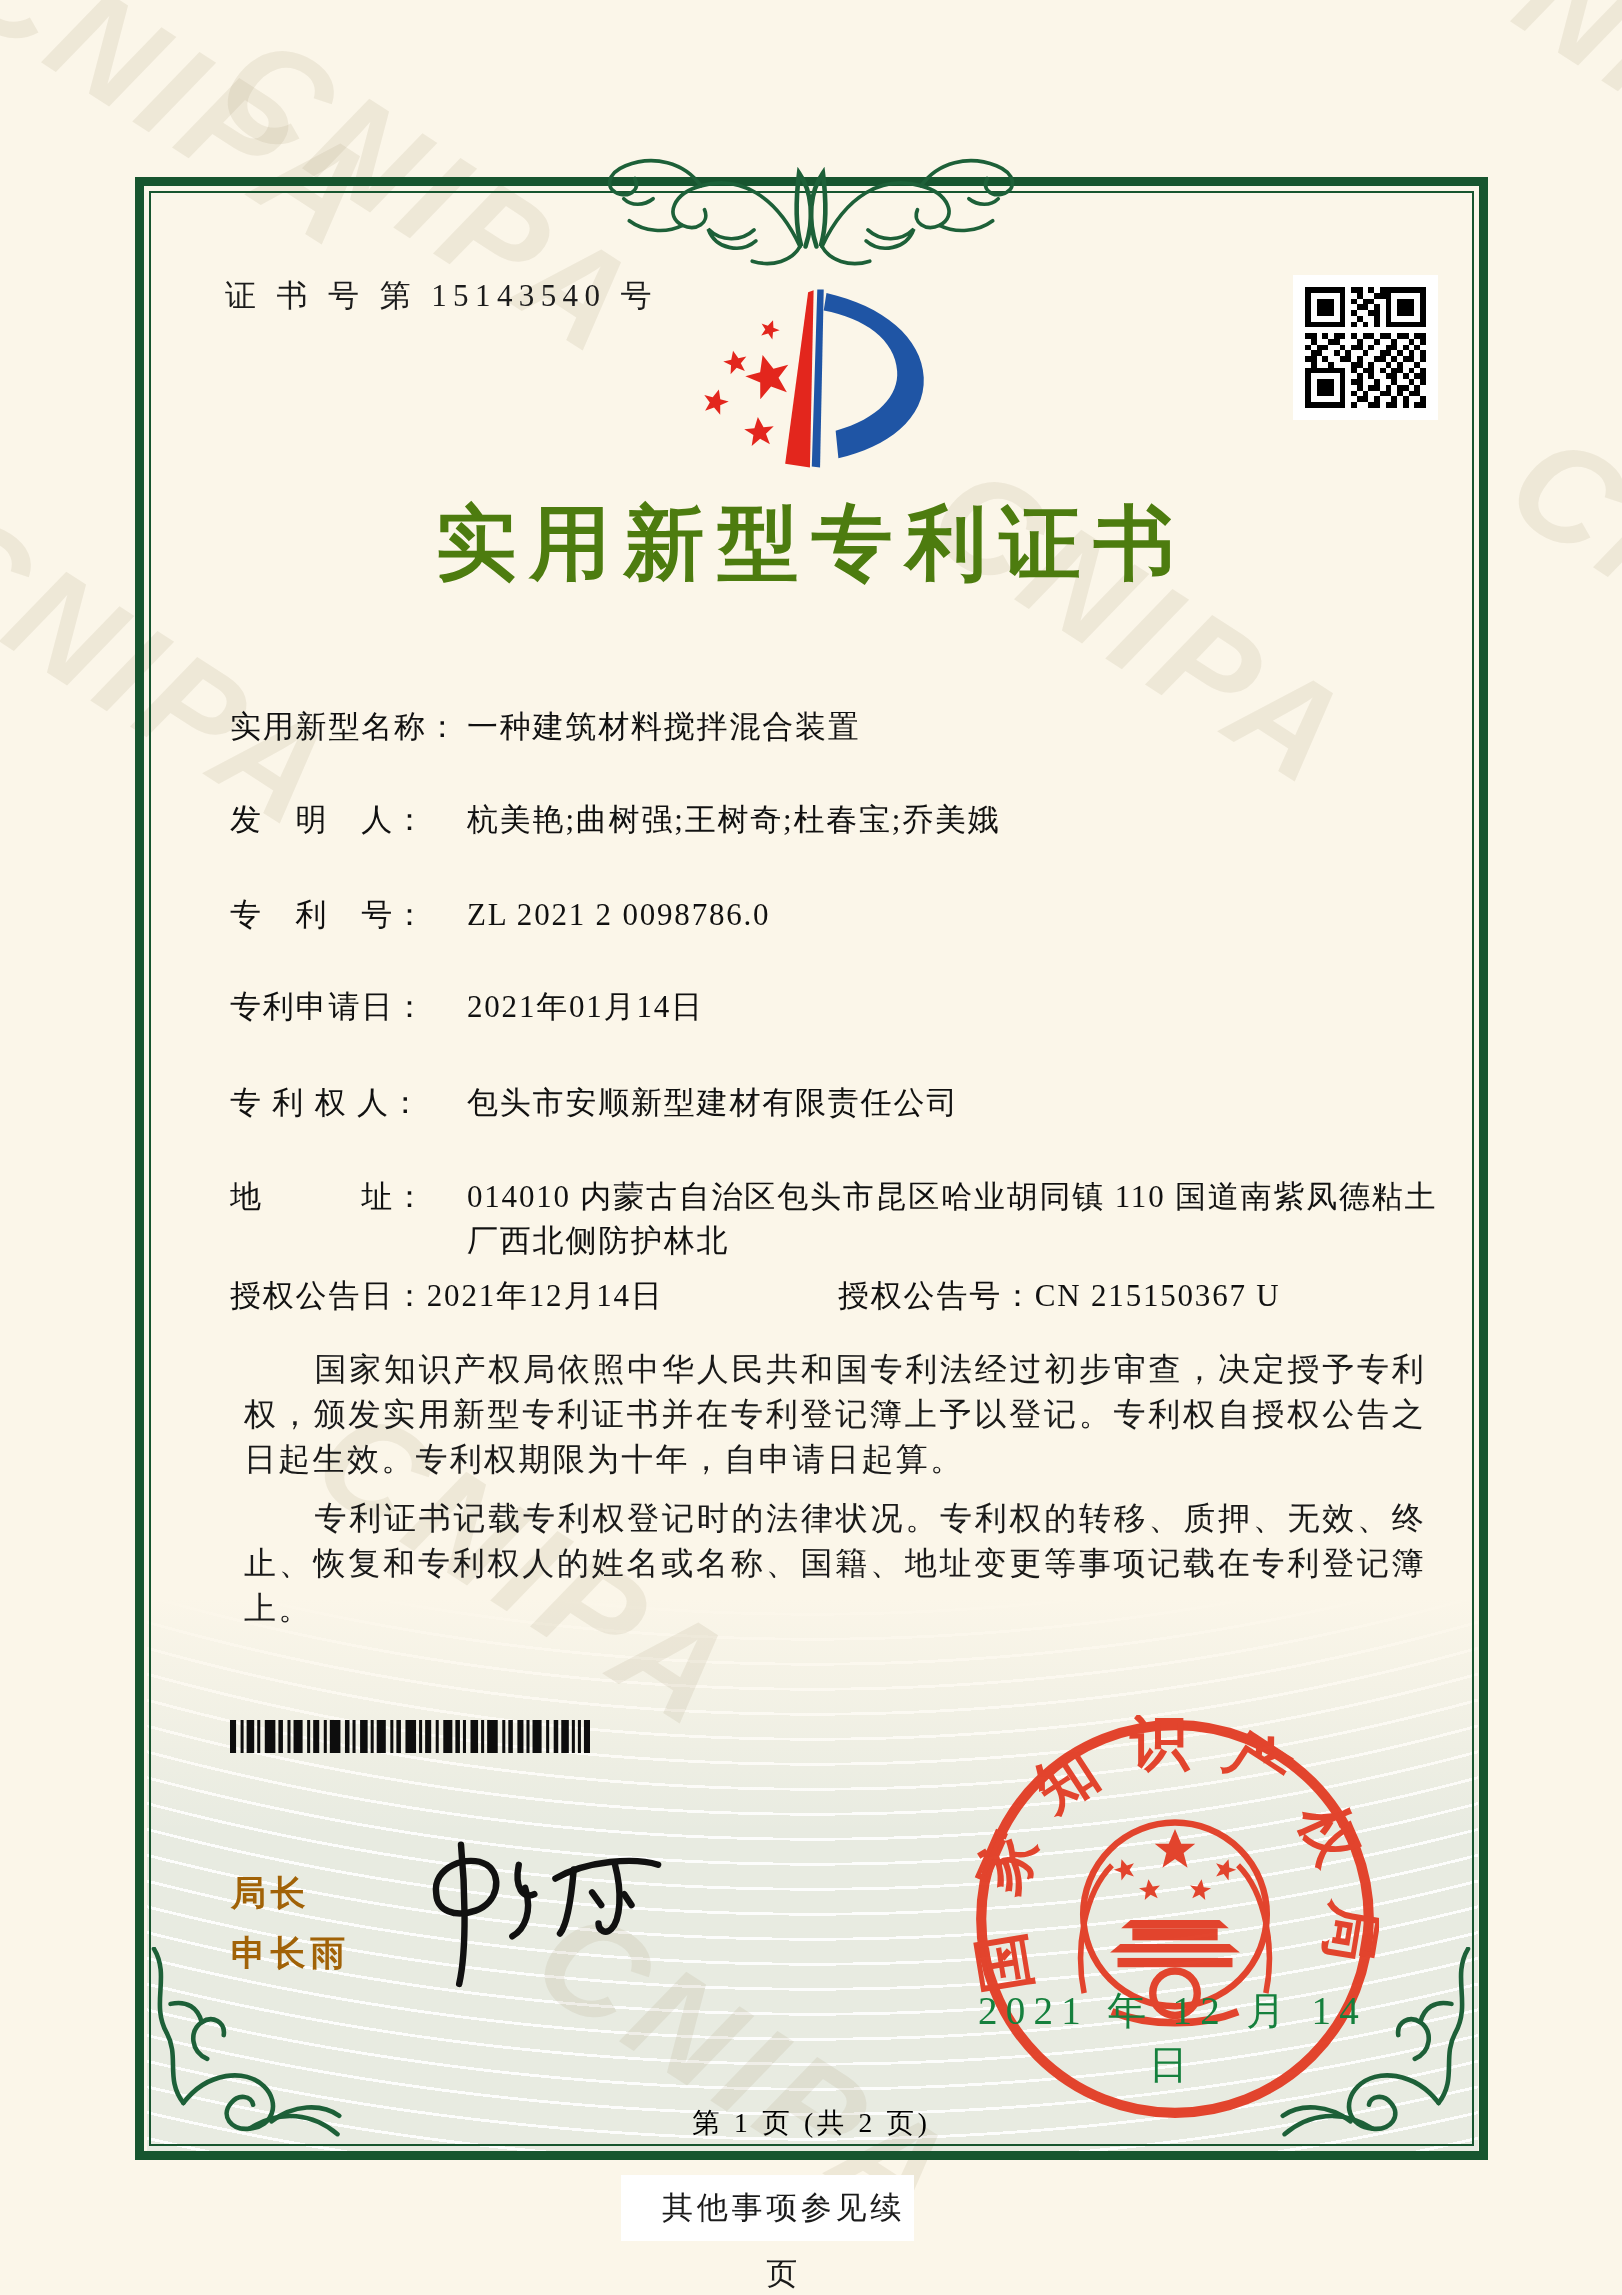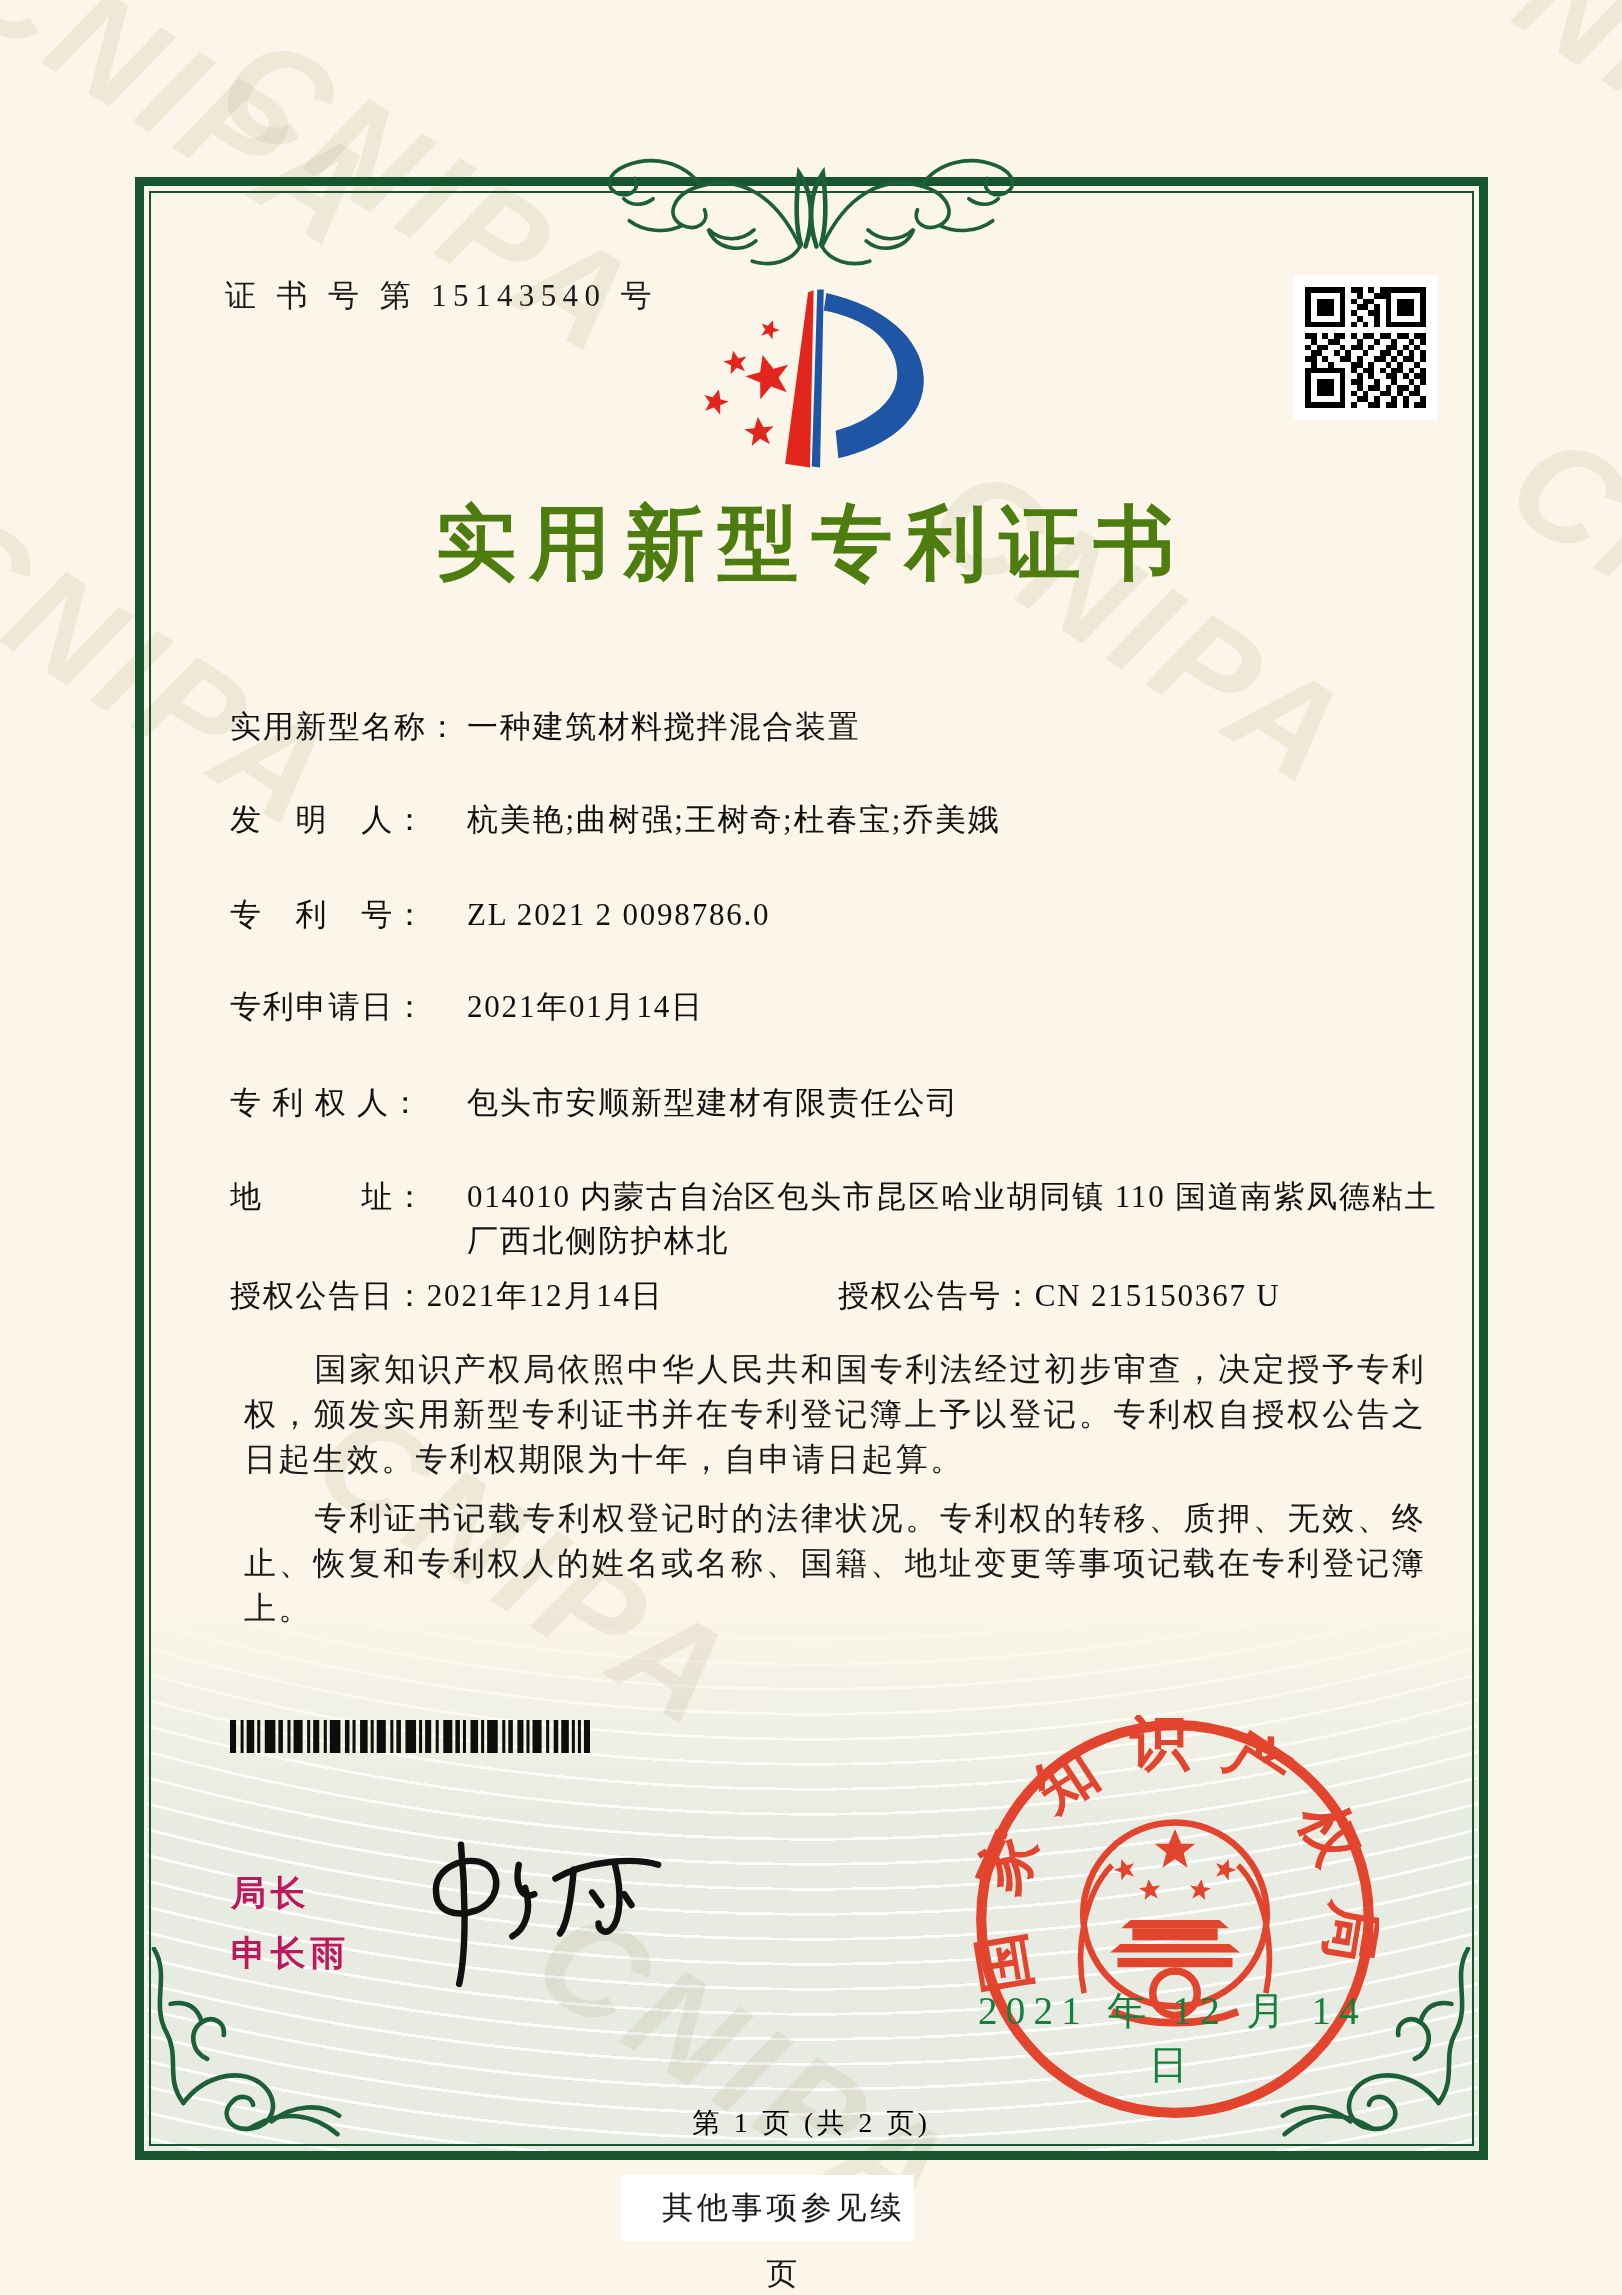--- a/index.html
+++ b/index.html
@@ -31,21 +31,21 @@
   .row{position:absolute;left:230px;width:1221px;font-size:31px;line-height:44px;}
   .flabel{display:inline-block;width:237px;letter-spacing:1.8px;vertical-align:top;}
   .fvalue{display:inline-block;width:972px;letter-spacing:1.8px;vertical-align:top;}
   .grant-pair{position:absolute;font-size:31px;letter-spacing:1.8px;white-space:nowrap;}
   .bodytext{position:absolute;left:230px;width:1210px;font-size:32px;line-height:45px;
             letter-spacing:2.3px;text-align:justify;color:#1a1a1a;}
   .bodytext .ind{text-indent:2.2em;margin:14px;}
   .qrbox{position:absolute;left:1293px;top:275px;width:145px;height:145px;background:#fff;}
   .qrbox svg{position:absolute;left:12px;top:12px;}
   .signer{position:absolute;left:231px;font-size:35px;font-weight:600;letter-spacing:4.6px;
-          font-family:Liberation Mono, monospace;color:#be185d;}
+          font-family:Liberation Mono, monospace;color:#a16207;}
   .sealdate{position:absolute;z-index:6;left:952px;top:1984px;width:441px;text-align:center;
             font-size:39px;letter-spacing:8.3px;color:#15803d;}
   .pageinfo{position:absolute;left:135px;top:2105px;width:1353px;text-align:center;
             font-size:27.5px;letter-spacing:3.7px;color:#000000;}
   .contnote{position:absolute;z-index:5;left:621px;top:2175px;width:261px;height:66px;
             background:#ffffff;text-align:center;line-height:66px;font-size:31px;
             letter-spacing:3.7px;color:#1a1a1a;padding-left:32px;}
   svg{display:block;}
 </style>
 </head>

